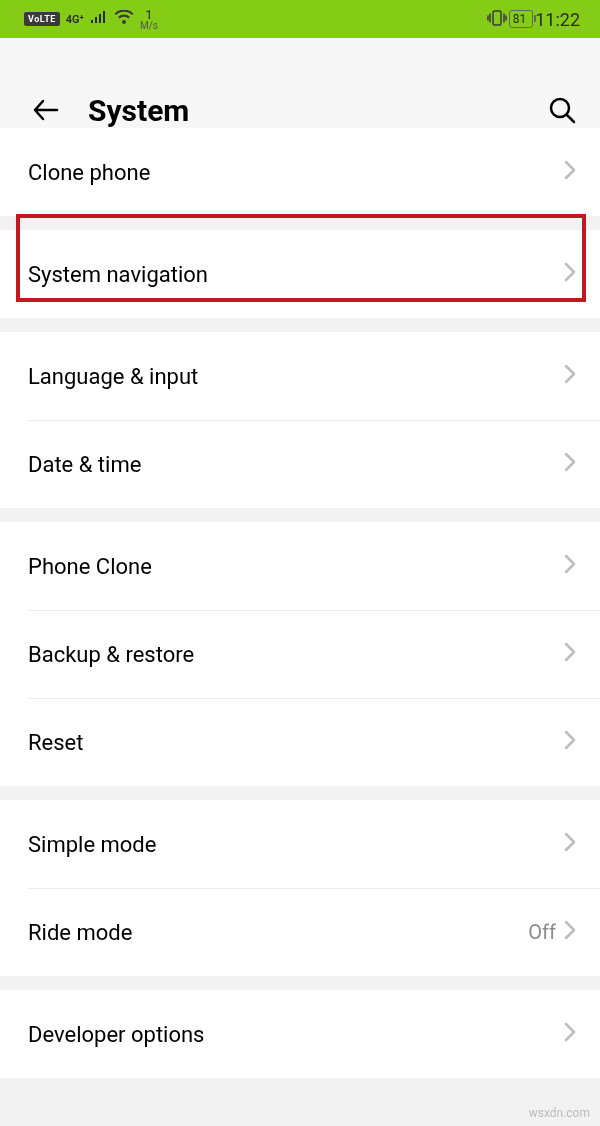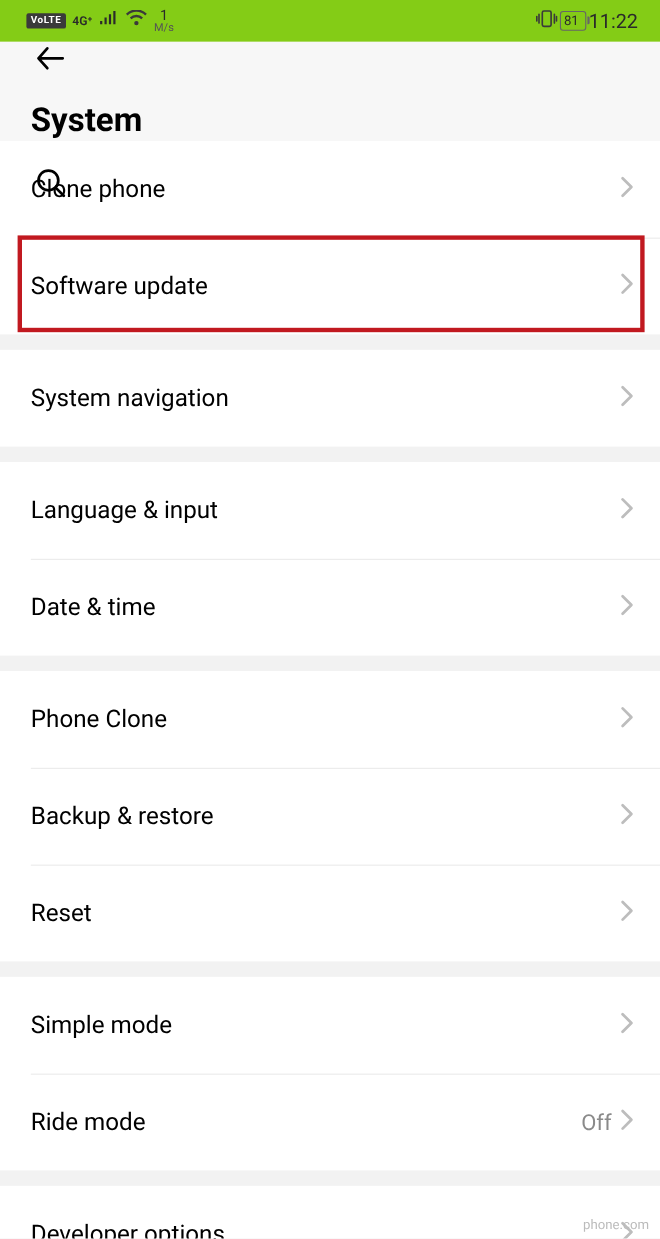--- a/index.html
+++ b/index.html
@@ -75,24 +75,23 @@
       top: 4px;
       width: 2px;
       height: 7px;
       background: #666;
       border-radius: 0 1px 1px 0;
     }
     .header {
       height: 90px;
       background: #f7f7f7;
       display: flex;
-      align-items: flex-start;
+      align-items: flex-end;
       padding: 0 20px 0 28px;
       gap: 24px;
-      flex-direction: column;
     }
     .header-title {
       font-size: 30px;
       font-weight: 700;
       flex: 1;
     }
     .icon-btn {
       width: 36px;
       height: 36px;
       display: flex;
@@ -205,26 +204,20 @@
   </div>
 </div>
 
 <div class="group">
   <div class="row">
     <span class="row-label">Clone phone</span>
     <span class="chevron"><svg width="12" height="20" viewBox="0 0 12 20">
           <path d="M2 2l8 8-8 8" fill="none" stroke="#bdbdbd" stroke-width="2.5" stroke-linecap="round" stroke-linejoin="round"></path>
         </svg></span>
   </div>
-  <div class="row">
-    <span class="row-label">Software update</span>
-    <span class="chevron"><svg width="12" height="20" viewBox="0 0 12 20">
-          <path d="M2 2l8 8-8 8" fill="none" stroke="#bdbdbd" stroke-width="2.5" stroke-linecap="round" stroke-linejoin="round"></path>
-        </svg></span>
-  </div>
 </div>
 
 <div class="group">
   <div class="row">
     <span class="row-label">System navigation</span>
     <span class="chevron"><svg width="12" height="20" viewBox="0 0 12 20">
           <path d="M2 2l8 8-8 8" fill="none" stroke="#bdbdbd" stroke-width="2.5" stroke-linecap="round" stroke-linejoin="round"></path>
         </svg></span>
   </div>
 </div>
@@ -285,13 +278,13 @@
   <div class="row">
     <span class="row-label">Developer options</span>
     <span class="chevron"><svg width="12" height="20" viewBox="0 0 12 20">
           <path d="M2 2l8 8-8 8" fill="none" stroke="#bdbdbd" stroke-width="2.5" stroke-linecap="round" stroke-linejoin="round"></path>
         </svg></span>
   </div>
 
 </div>
 
 <div class="highlight"></div>
-<div class="watermark">phone.com</div>
+<div class="watermark">wsxdn.com</div>
 
 </body></html>

